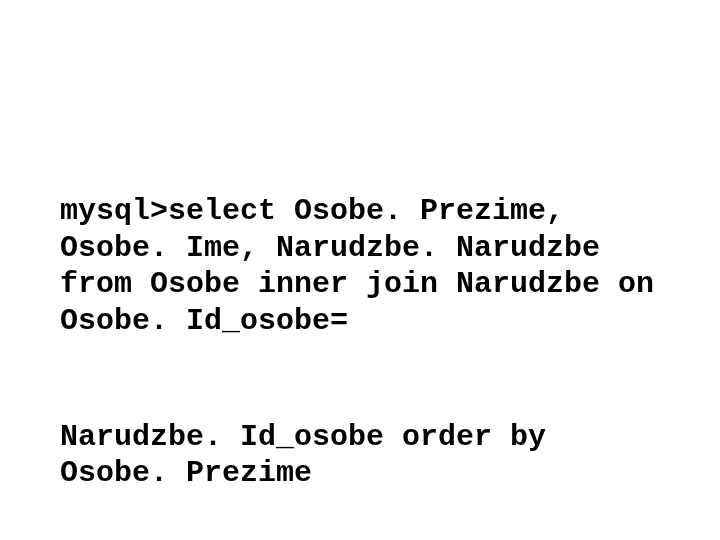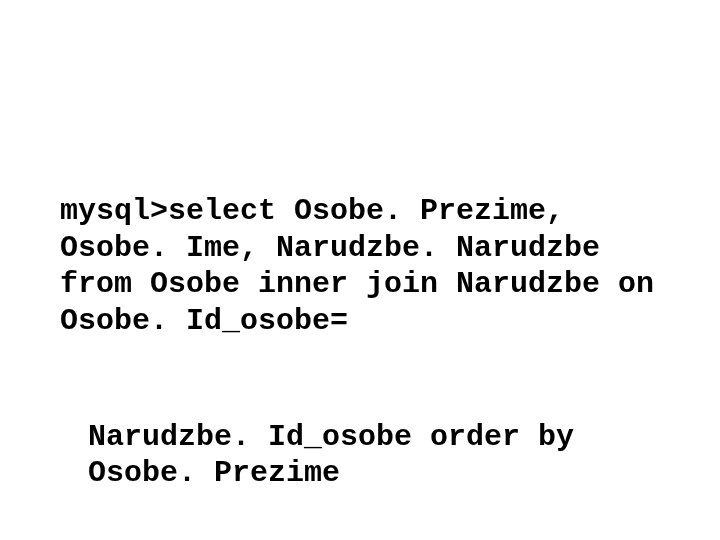--- a/index.html
+++ b/index.html
@@ -14,21 +14,20 @@
       font-family: 'Courier New', Courier, monospace;
       font-weight: bold;
       font-size: 30px;
       line-height: 1.22;
       color: #000;
       white-space: pre-wrap;
       word-break: break-word;
     }
     .sql-line2 {
       margin-top: 6px;
-      margin-left: 28px;
     }
   </style>
 </head>
 <body>
 
 <div class="page">
   <div class="sql-block">
     <div>mysql&gt;select Osobe. Prezime, Osobe. Ime, Narudzbe. Narudzbe from Osobe inner join Narudzbe on Osobe. Id_osobe=</div>
     <div class="sql-line2">Narudzbe. Id_osobe order by Osobe. Prezime</div>
   </div>

